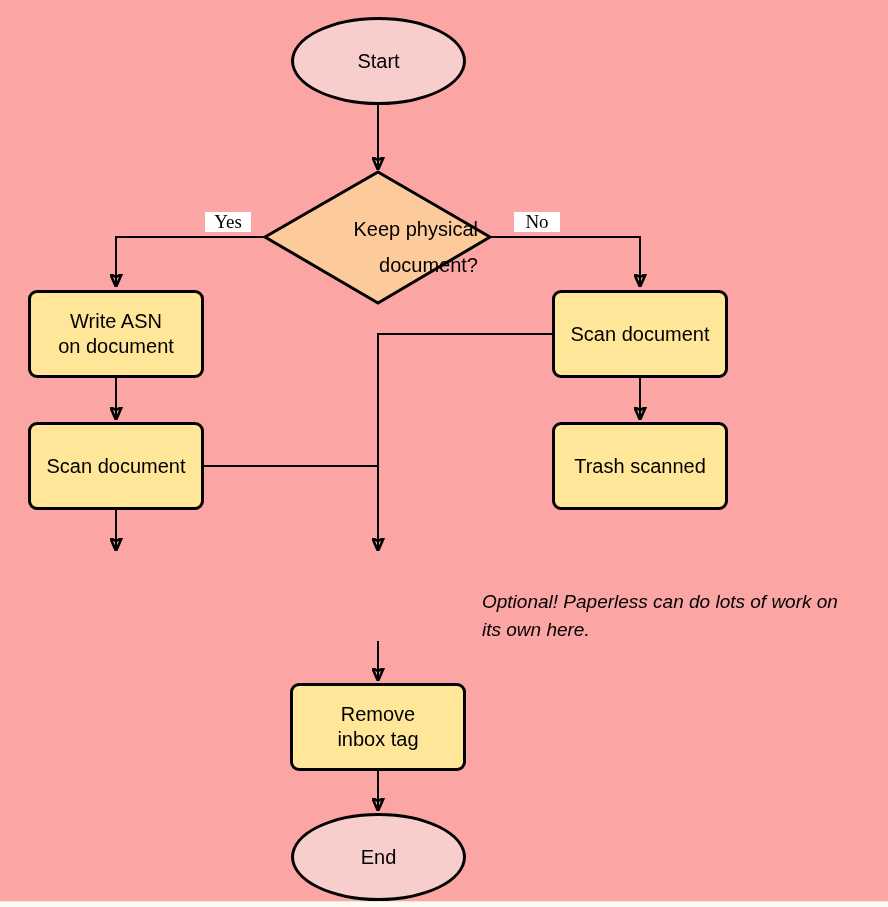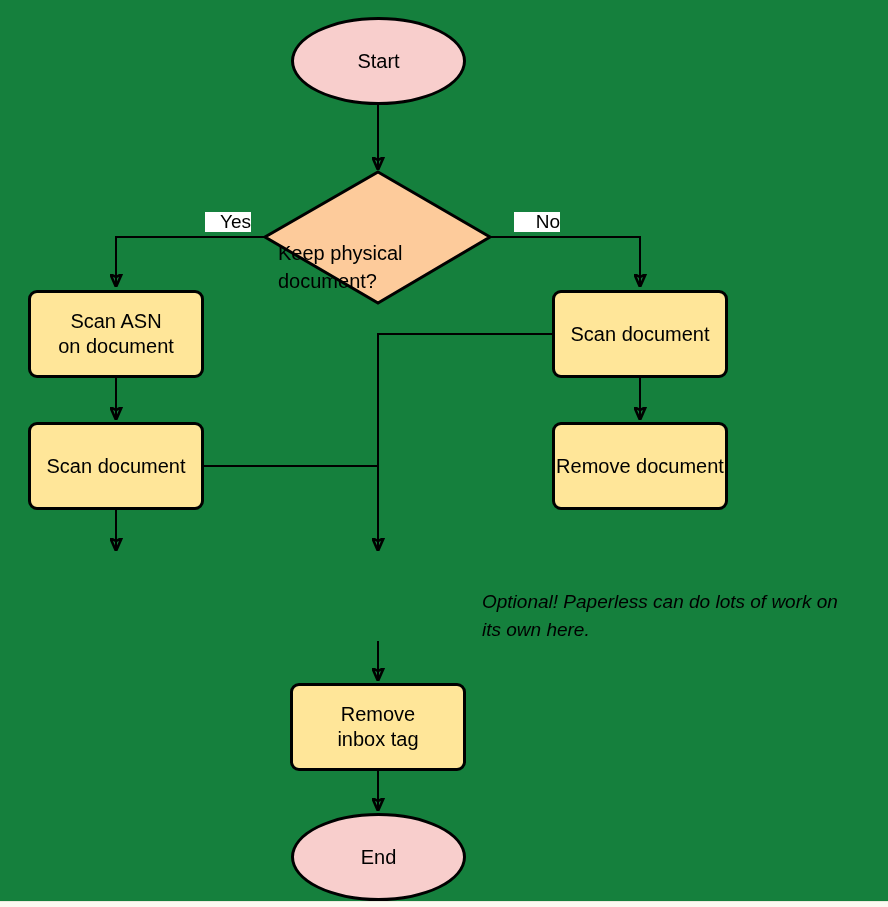--- a/index.html
+++ b/index.html
@@ -1,20 +1,20 @@
 <!DOCTYPE html>
 <html style="--terminator-fill: #F8CECC; --decision-fill: #FDCB9B; --process-fill: #FFE699; --shape-stroke: #000000; --connector-stroke: #000000; --text: #000000; --background: #FFFFFF;"><head>
 <meta charset="utf-8">
 <title>Flowchart</title>
 <style>
   html,body{margin:0;padding:0;background:#ffffff;}
   .canvas{
     position:relative;
     width:888px;height:907px;
-    background:#15803d;
+    background:#fca5a5;
     font-family:"Liberation Sans","DejaVu Sans",sans-serif;
     color:#000000;
     overflow:hidden;
   }
   .wires{position:absolute;left:0;top:0;z-index:1;}
   .wires path{fill:none;stroke:var(--connector-stroke,#000);stroke-width:2;}
   .diamond{fill:var(--decision-fill,#FDCB9B);stroke:var(--shape-stroke,#000);stroke-width:3;stroke-linejoin:miter;}
   .node{
     position:absolute;z-index:2;box-sizing:border-box;
     display:flex;align-items:center;justify-content:center;
@@ -26,25 +26,25 @@
     border:3px solid var(--shape-stroke,#000);
     border-radius:50%;
   }
   .process{
     background:var(--process-fill,#FFE699);
     border:3px solid var(--shape-stroke,#000);
     border-radius:9px;
   }
   .decision-label{
     position:absolute;z-index:2;left:278px;top:211px;width:200px;
-    text-align:left;font-size:20px;line-height:28px;white-space:pre-line;margin-top:28px;
+    text-align:right;font-size:20px;line-height:36px;white-space:pre-line;
   }
   .edge-label{
     position:absolute;z-index:2;font-size:19px;line-height:20px;
-    text-align:right;width:46px;background:#fff;
+    text-align:center;width:46px;background:#fff;font-family:Liberation Serif, serif;
   }
   .annotation{
     position:absolute;z-index:2;left:482px;top:588px;width:410px;
     font-size:19px;line-height:28px;font-style:italic;white-space:pre-line;
   }
   .bottom-strip{
     position:absolute;z-index:0;left:0;bottom:0;width:888px;height:5px;
     background:#fcfaf2;border-top:1px solid #eceade;
   }
 </style>
@@ -76,35 +76,35 @@
     <span>Start</span>
   </div>
 
   <div class="decision-label">Keep physical
 document?</div>
 
   <div class="edge-label" style="left:205px;top:212px">Yes</div>
   <div class="edge-label" style="left:514px;top:212px">No</div>
 
   <div class="node process" style="left:28px;top:290px;width:176px;height:88px">
-    <span>Scan ASN
+    <span>Write ASN
 on document</span>
   </div>
 
   <div class="node process" style="left:28px;top:422px;width:176px;height:88px">
     <span>Scan document</span>
   </div>
 
 
   <div class="node process" style="left:552px;top:290px;width:176px;height:88px">
     <span>Scan document</span>
   </div>
 
   <div class="node process" style="left:552px;top:422px;width:176px;height:88px">
-    <span>Remove document</span>
+    <span>Trash scanned</span>
   </div>
 
 
   <div class="annotation">Optional! Paperless can do lots of work on
 its own here.</div>
 
   <div class="node terminator" style="left:291px;top:813px;width:175px;height:88px">
     <span>End</span>
   </div>
 

